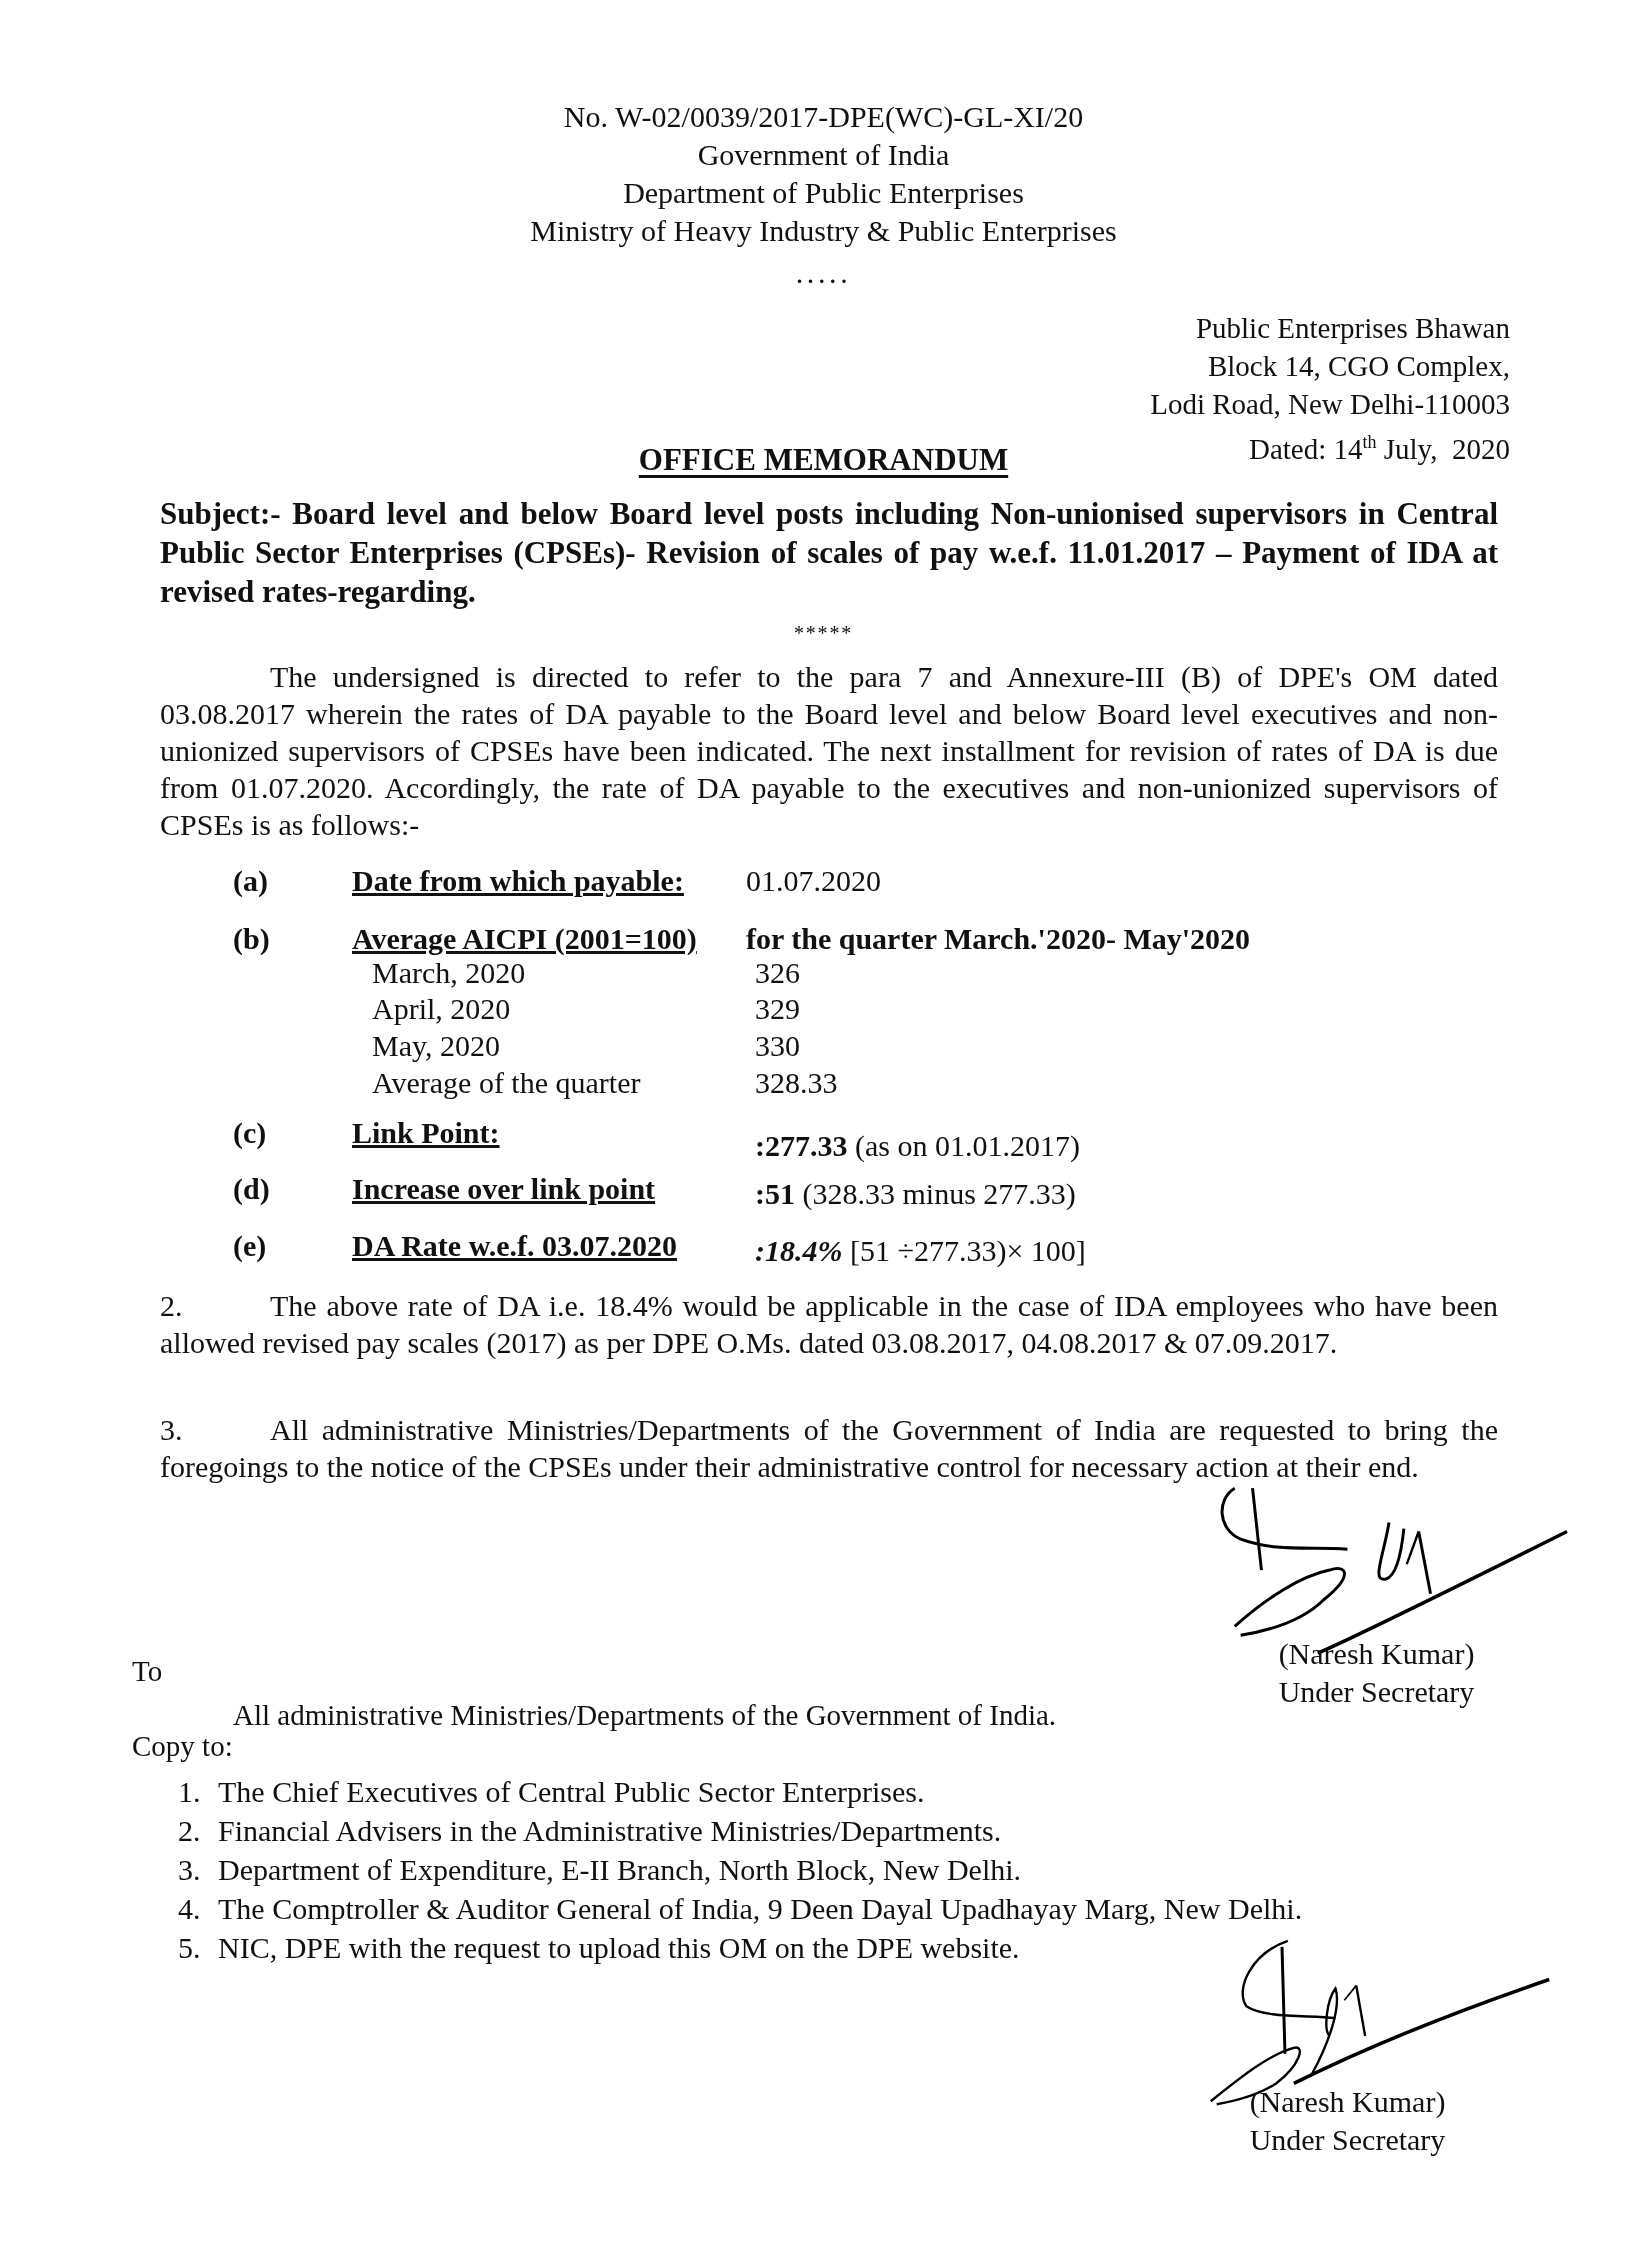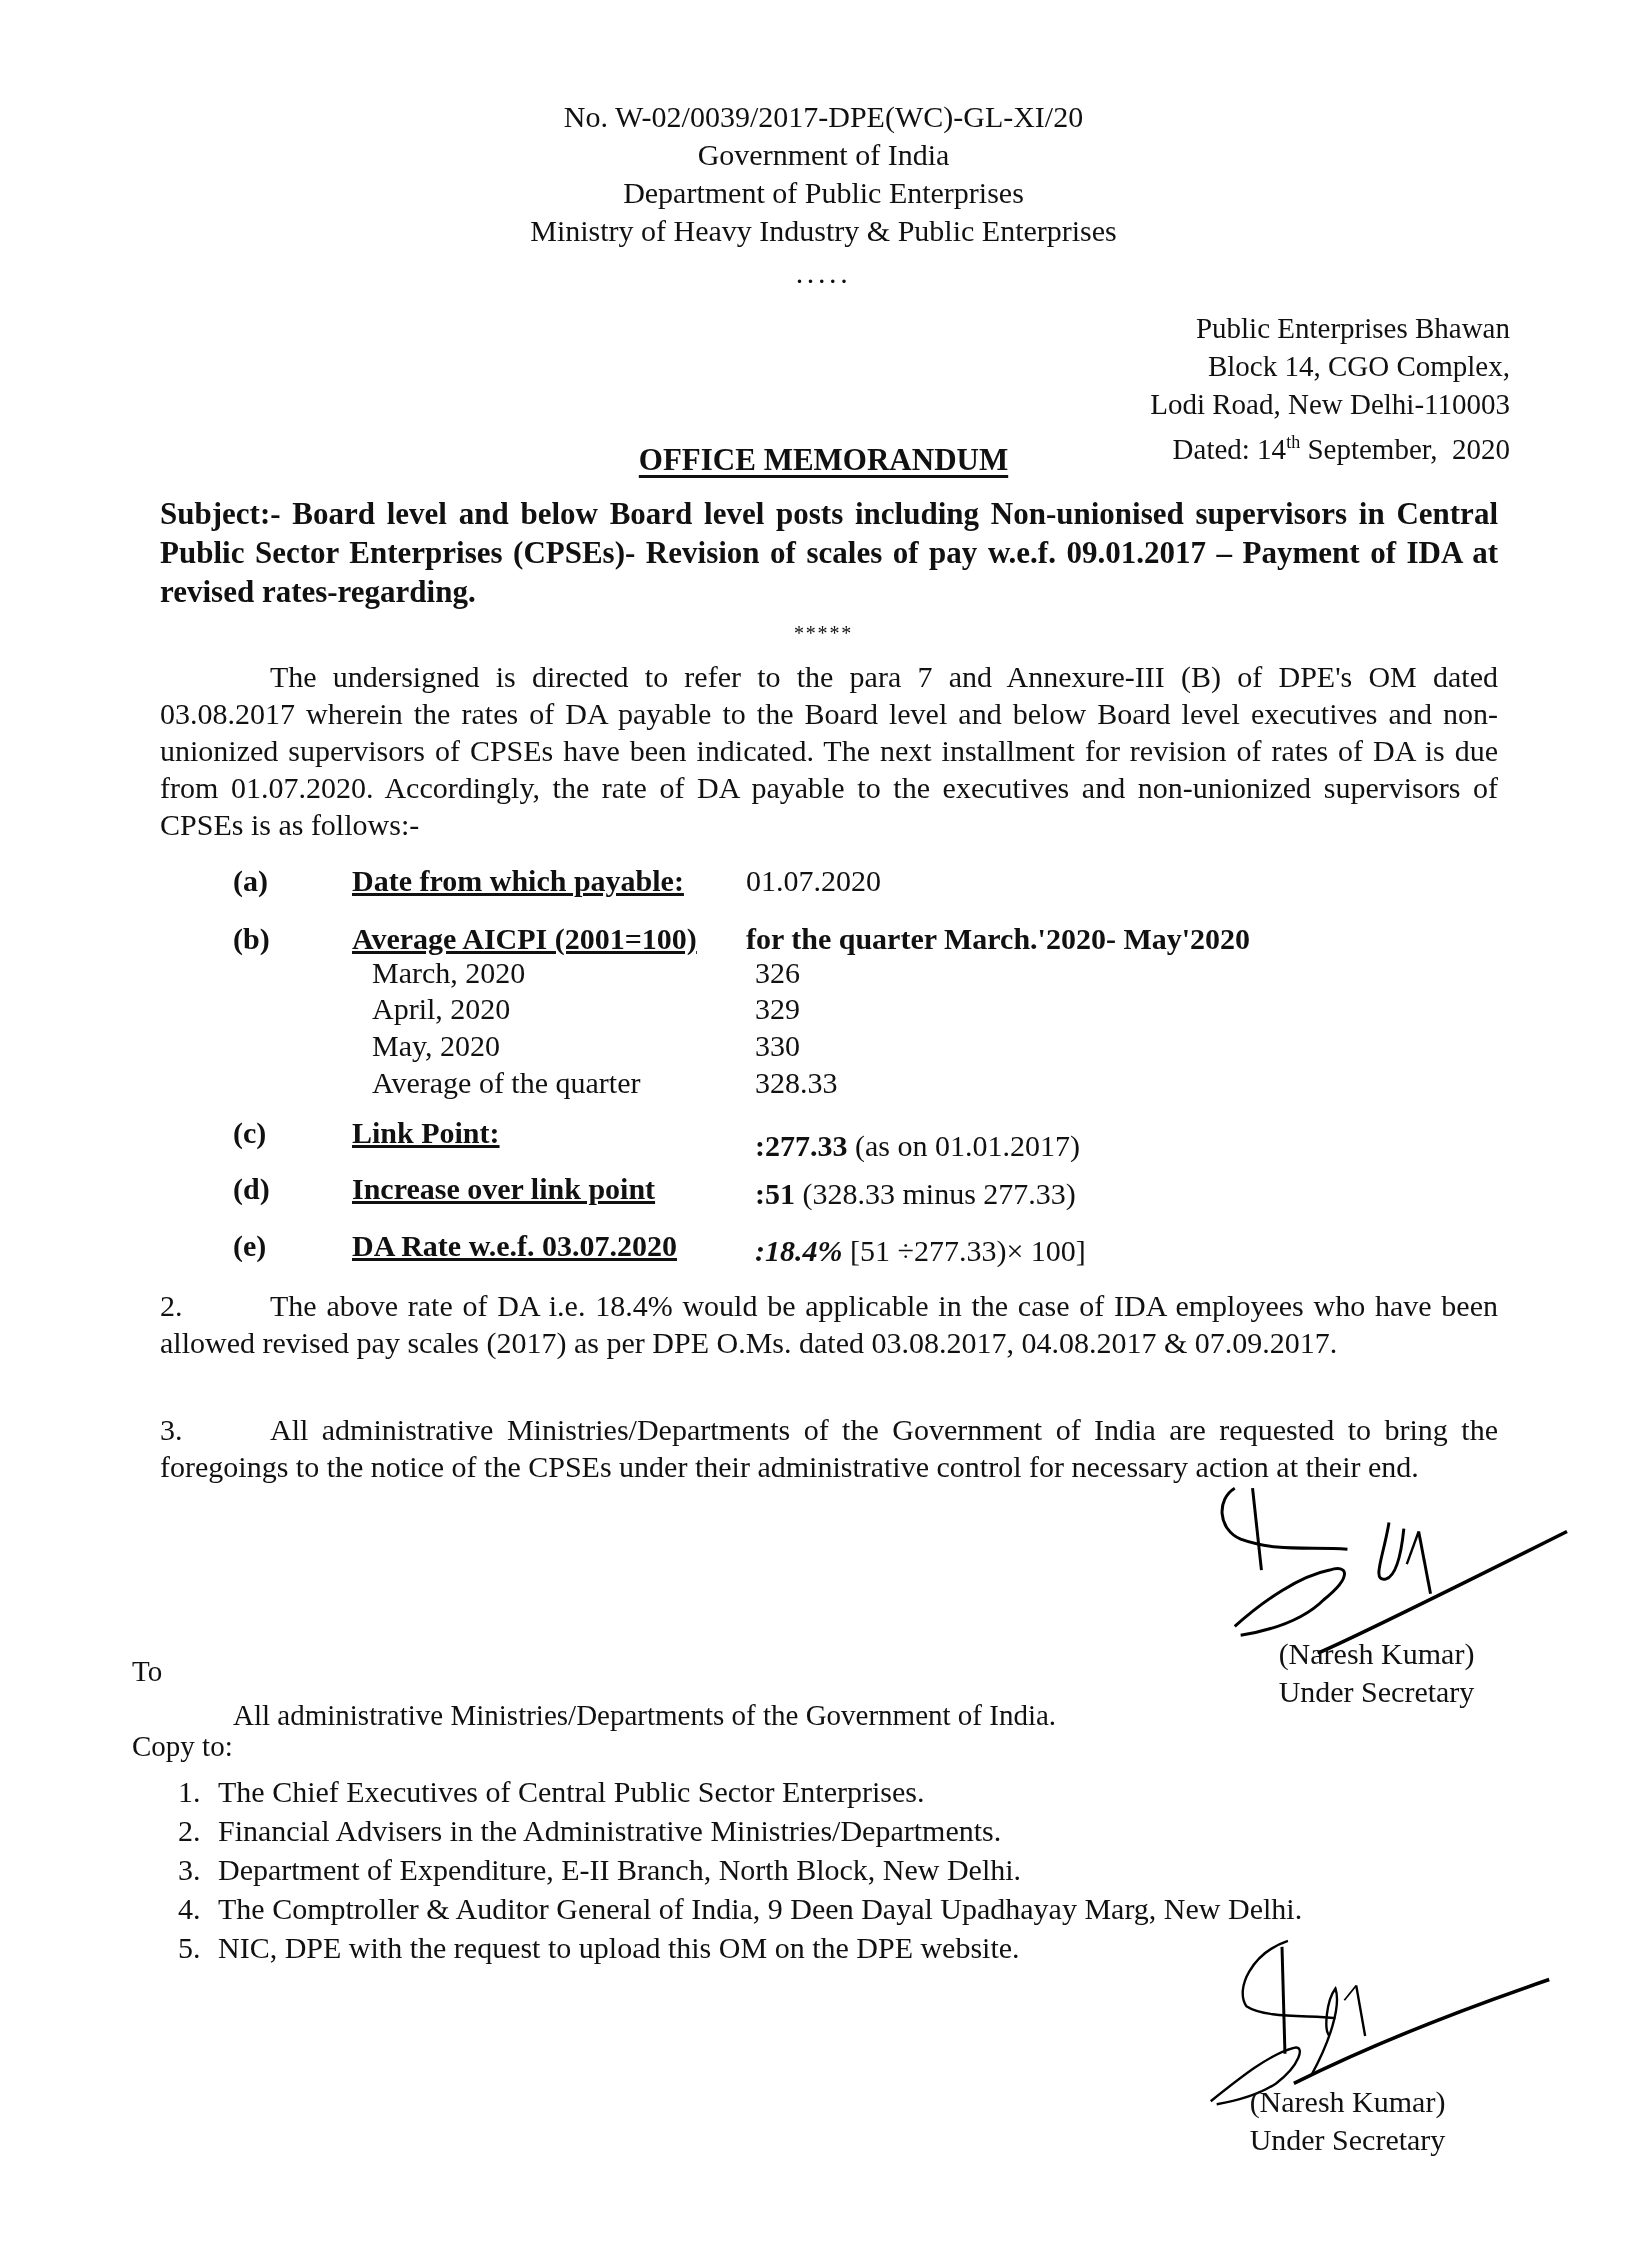--- a/index.html
+++ b/index.html
@@ -43,26 +43,26 @@
   <div>Government of India</div>
   <div>Department of Public Enterprises</div>
   <div>Ministry of Heavy Industry &amp; Public Enterprises</div>
   <div class="dots">.....</div>
 </div>
 
 <div class="abs address right">
   <div>Public Enterprises Bhawan</div>
   <div>Block 14, CGO Complex,</div>
   <div>Lodi Road, New Delhi-110003</div>
-  <div><span>Dated: 14</span><sup style="font-size:18px">th</sup><span style="white-space:pre"> September,  2020</span></div>
+  <div><span>Dated: 14</span><sup style="font-size:18px">th</sup><span style="white-space:pre"> July,  2020</span></div>
 </div>
 
 <div class="abs memo-title center"><span>OFFICE MEMORANDUM</span></div>
 
-<div class="abs subject">Subject:- Board level and below Board level posts including Non-unionised supervisors in Central Public Sector Enterprises (CPSEs)- Revision of scales of pay w.e.f. 09.01.2017 – Payment of IDA at revised rates-regarding.</div>
+<div class="abs subject">Subject:- Board level and below Board level posts including Non-unionised supervisors in Central Public Sector Enterprises (CPSEs)- Revision of scales of pay w.e.f. 11.01.2017 – Payment of IDA at revised rates-regarding.</div>
 
 <div class="abs stars center">*****</div>
 
 <div class="abs para indent" style="top:658px;">The undersigned is directed to refer to the para 7 and Annexure-III (B) of DPE's OM dated 03.08.2017 wherein the rates of DA payable to the Board level and below Board level executives and non-unionized supervisors of CPSEs have been indicated. The next installment for revision of rates of DA is due from 01.07.2020. Accordingly, the rate of DA payable to the executives and non-unionized supervisors of CPSEs is as follows:-</div>
 
 <div class="abs item-row" style="top:864px;">
   <span class="lbl">(a)</span>
   <span class="key">Date from which payable:</span>
   <span class="val" style="left:513px">01.07.2020</span>
 </div>

